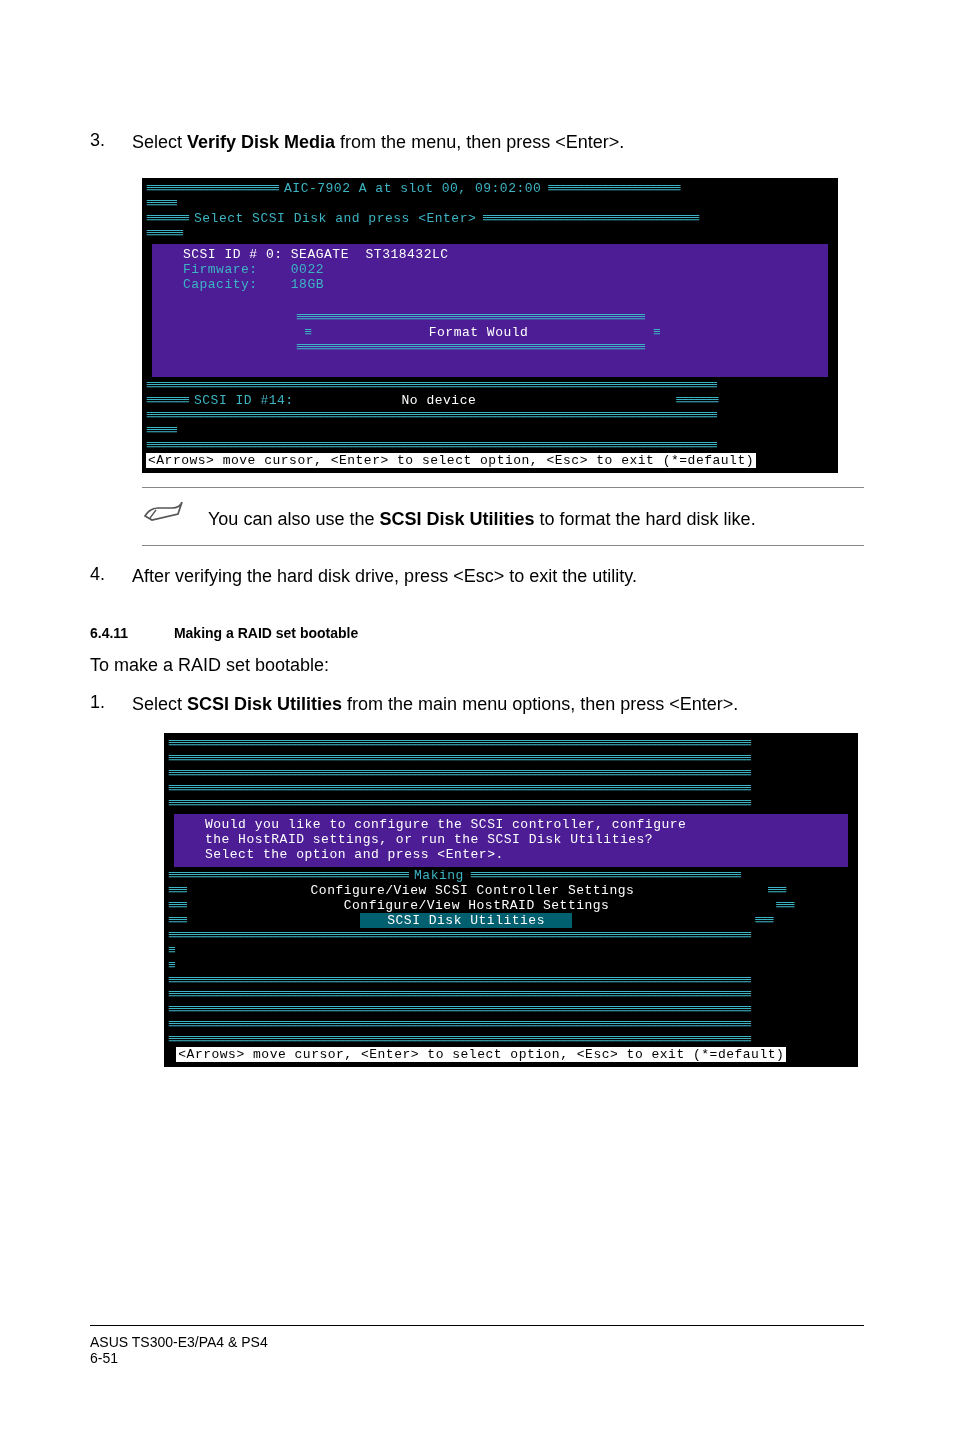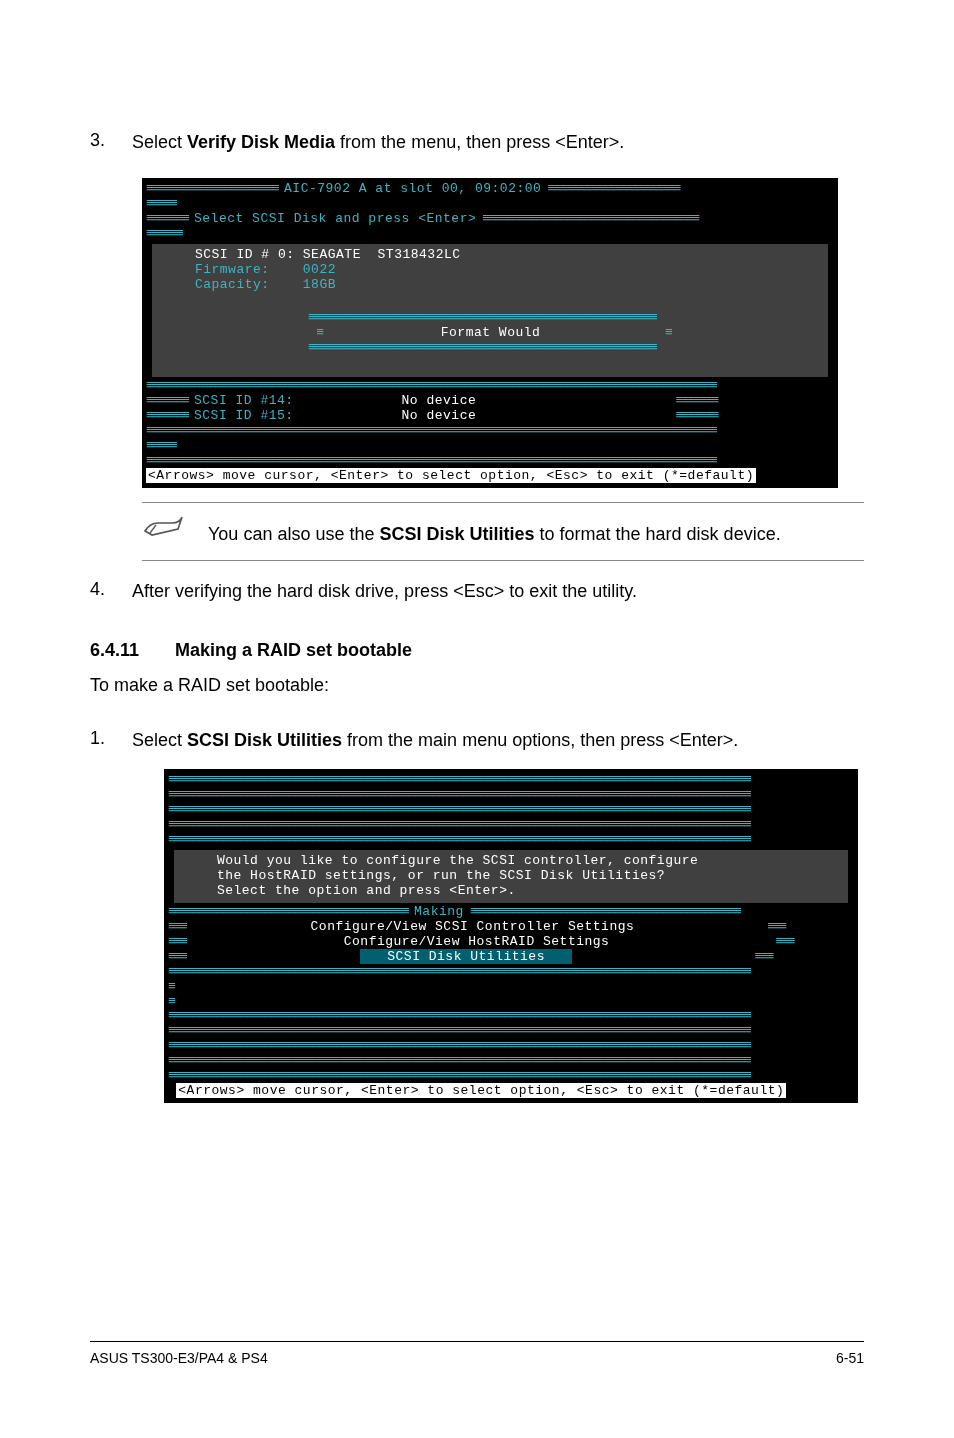--- a/index.html
+++ b/index.html
@@ -39,57 +39,58 @@
       letter-spacing: 0.5px;
     }
     .t-line { white-space: pre; }
     .t-white { color: #fff; }
     .t-hl {
       background: #fff;
       color: #000;
       padding: 0 2px;
     }
     .t-big-box {
-      background: #404040;
+      background: #4c1d95;
       margin: 2px 6px;
-      padding: 4px 18px;
+      padding: 4px 6px;
     }
     .t-inner-border {
       margin: 3px 30px;
     }
     .note-row {
       display: flex;
       align-items: center;
       margin: 10px 0 18px 52px;
       gap: 22px;
       border-top: 1px solid #888;
       border-bottom: 1px solid #888;
       padding: 10px 0 10px 0;
     }
     .note-row > div:last-child { padding-top: 6px; }
     .pencil-icon {
       flex-shrink: 0;
     }
     .section-heading {
-      font-size: 18px;
+      font-size: 14px;
       margin-top: 36px;
       margin-bottom: 14px;
     }
     .sec-num { display: inline-block; width: 80px; }
-    .intro-text { margin-bottom: 32px; }
+    .intro-text { margin-bottom: 16px; }
     .footer {
       position: absolute;
       bottom: 72px;
       left: 90px;
       right: 90px;
       border-top: 1px solid #000;
       padding-top: 8px;
       font-size: 14px;
       display: flex;
       justify-content: space-between;
+      flex-direction: column;
     }
     .bold { font-weight: bold; }
     .dashline {
       letter-spacing: -1.8px;
     }
     
     .term2 {
       width: 694px;
       margin-left: 74px;
       margin-top: 14px;
@@ -119,36 +120,35 @@
       <div class="t-line"> </div>
       <div class="t-inner-border">
         <div class="t-line dashline">                  ≡≡≡≡≡≡≡≡≡≡≡≡≡≡≡≡≡≡≡≡≡≡≡≡≡≡≡≡≡≡≡≡≡≡≡≡≡≡≡≡≡≡≡≡≡≡≡≡≡≡≡≡≡≡≡≡≡≡</div>
         <div class="t-line">              ≡              <span class="t-white">Format Would</span>               ≡</div>
         <div class="t-line dashline">                  ≡≡≡≡≡≡≡≡≡≡≡≡≡≡≡≡≡≡≡≡≡≡≡≡≡≡≡≡≡≡≡≡≡≡≡≡≡≡≡≡≡≡≡≡≡≡≡≡≡≡≡≡≡≡≡≡≡≡</div>
       </div>
       <div class="t-line"> </div>
     </div>
     <div class="t-line dashline">≡≡≡≡≡≡≡≡≡≡≡≡≡≡≡≡≡≡≡≡≡≡≡≡≡≡≡≡≡≡≡≡≡≡≡≡≡≡≡≡≡≡≡≡≡≡≡≡≡≡≡≡≡≡≡≡≡≡≡≡≡≡≡≡≡≡≡≡≡≡≡≡≡≡≡≡≡≡≡≡≡≡≡≡≡≡≡≡≡≡≡≡≡≡≡</div>
     <div class="t-line"><span class="dashline">≡≡≡≡≡≡≡ </span><span>SCSI ID #14:</span>             <span class="t-white">No device</span>                        <span class="dashline">≡≡≡≡≡≡≡</span></div>
-    <div class="t-line"><span class="dashline">≡≡≡≡≡≡≡ </span><span>SCSI ID #15:</span>             <span class="t-white">No device</span>                        <span class="dashline">≡≡≡≡≡≡≡</span></div>
     <div class="t-line dashline">≡≡≡≡≡≡≡≡≡≡≡≡≡≡≡≡≡≡≡≡≡≡≡≡≡≡≡≡≡≡≡≡≡≡≡≡≡≡≡≡≡≡≡≡≡≡≡≡≡≡≡≡≡≡≡≡≡≡≡≡≡≡≡≡≡≡≡≡≡≡≡≡≡≡≡≡≡≡≡≡≡≡≡≡≡≡≡≡≡≡≡≡≡≡≡</div>
     <div class="t-line dashline">≡≡≡≡≡</div>
     <div class="t-line dashline">≡≡≡≡≡≡≡≡≡≡≡≡≡≡≡≡≡≡≡≡≡≡≡≡≡≡≡≡≡≡≡≡≡≡≡≡≡≡≡≡≡≡≡≡≡≡≡≡≡≡≡≡≡≡≡≡≡≡≡≡≡≡≡≡≡≡≡≡≡≡≡≡≡≡≡≡≡≡≡≡≡≡≡≡≡≡≡≡≡≡≡≡≡≡≡</div>
     <div class="t-line"><span class="t-hl">&lt;Arrows&gt; move cursor, &lt;Enter&gt; to select option, &lt;Esc&gt; to exit (*=default)</span></div>
   </div>
 
   <div class="note-row">
     <div class="pencil-icon">
       <svg width="44" height="32" viewBox="0 0 44 32">
         <path d="M 3 18 Q 8 10 16 10 L 30 10 Q 38 10 40 4 L 36 16 L 10 22 L 3 18 Z" fill="none" stroke="#555" stroke-width="1.7"></path>
         <path d="M 8 20 L 14 12" stroke="#555" stroke-width="1.3"></path>
       </svg>
     </div>
     <div>
-      <span>You can also use the </span><span class="bold">SCSI Disk Utilities</span><span> to format the hard disk device.</span>
+      <span>You can also use the </span><span class="bold">SCSI Disk Utilities</span><span> to format the hard disk like.</span>
     </div>
   </div>
 
   <div class="num-item">
     <div class="num">4.</div>
     <div class="num-text">After verifying the hard disk drive, press &lt;Esc&gt; to exit the utility.</div>
   </div>
 
   <h2 class="section-heading">
     <span class="sec-num">6.4.11</span>

